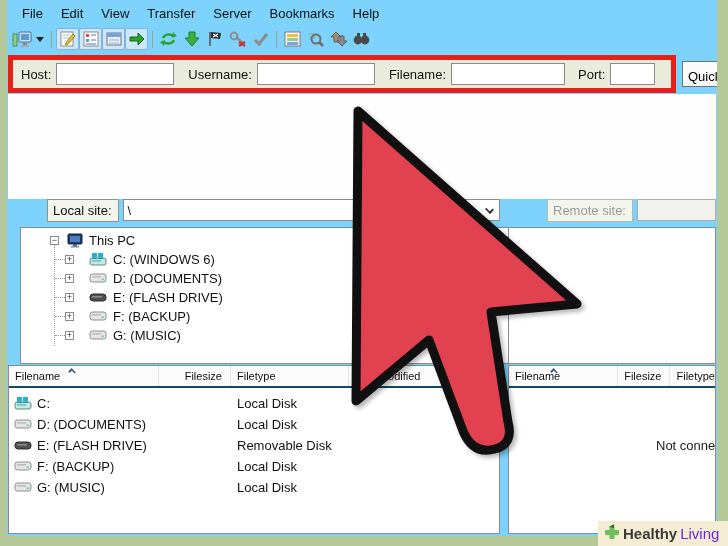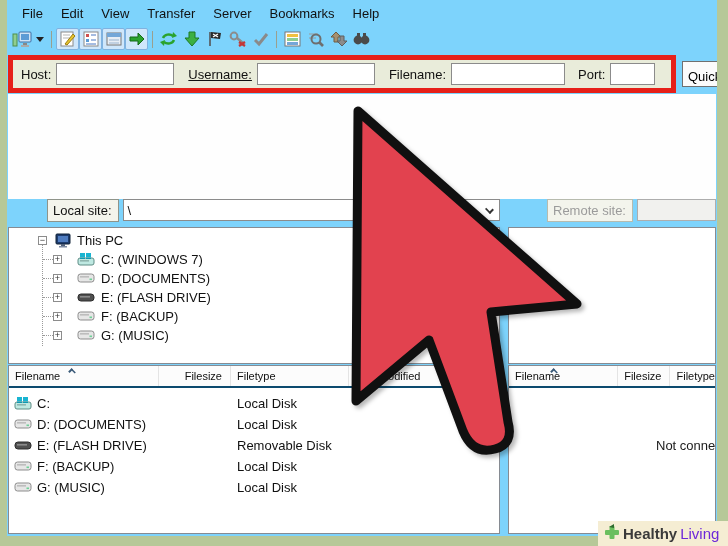--- a/index.html
+++ b/index.html
@@ -26,21 +26,21 @@
   .caret-down { width:0; height:0; border-left:4px solid transparent; border-right:4px solid transparent; border-top:5px solid #222; margin:0 3px; }
   
   .quickbox {
     position:absolute; left:1px; top:55px; width:668px; height:38px;
     border:5px solid #e62019; background:#e9ecda;
     display:flex; align-items:center; font-size:13px; z-index:5;
   }
   .qc-input { height:22px; border:1px solid #8b8b8b; background:#fff; font:13px "Liberation Sans",sans-serif; padding:0 3px; }
   .lbl-host { margin-left:8px; }
   .in-host { margin-left:5px; width:118px; }
-  .lbl-user { margin-left:14px;text-decoration:underline; }
+  .lbl-user { margin-left:14px; }
   .in-user { margin-left:5px; width:118px; }
   .lbl-pass { margin-left:14px; }
   .in-pass { margin-left:5px; width:114px; }
   .lbl-port { margin-left:13px; }
   .in-port { margin-left:5px; width:45px; }
   .quickbtn {
     position:absolute; left:675px; top:61px; width:46px; height:26px;
     border:1px solid #707070; background:#fbfbfb; font-size:13px;
     overflow:hidden; white-space:nowrap; text-align:left; padding:4px 0 0 5px;
   }
@@ -50,21 +50,21 @@
   .sitebar { position:absolute; top:200px; height:20px; display:flex; align-items:center; font-size:13px;padding-left:38px; }
   .sitebar.left { left:2px; width:491px; }
   .sitebar.right { left:502px; width:207px; }
   .sitelabel { border:1px solid #8f948a; background:#f3f4ec; padding:3px 6px 3px 5px; margin-right:4px; white-space:nowrap; }
   .sitelabel.disabled { color:#9b9b9b; border-color:#b7bbae; }
   .sitecombo { flex:1; height:22px; border:1px solid #8b8b8b; background:#fff; position:relative; padding:3px 18px 0 4px; overflow:hidden; }
   .sitecombo.disabled { background:#f1f1ee; border-color:#adadad; }
   .combo-chevron { position:absolute; right:6px; top:6px; width:7px; height:7px; border-right:2px solid #333; border-bottom:2px solid #333; transform:rotate(45deg) scale(1,.8); }
   
   .panel { position:absolute; background:#fff; border:1px solid #868b92; overflow:hidden; }
-  .tree-left  { left:1px;  top:227px; width:492px; height:137px; }
+  .tree-left  { left:13px;  top:227px; width:492px; height:137px; }
   .tree-right { left:501px; top:227px; width:208px; height:137px; }
   .tree { position:relative; padding-top:3px; font-size:13px; }
   .tree-vline { position:absolute; left:33px; top:14px; height:104px; border-left:1px dotted #9a9a9a; }
   .tree-row { position:relative; height:19px; display:flex; align-items:center; }
   .tree-row.child::before { content:""; position:absolute; left:34px; top:9px; width:10px; border-top:1px dotted #9a9a9a; }
   .expander { position:absolute; width:9px; height:9px; border:1px solid #8c8c8c; background:#fff; font-size:9px; line-height:7px; text-align:center; color:#333; }
   .expander.minus::before { content:"−"; }
   .expander.plus::before { content:"+"; }
   .tree-row.root .expander { left:29px; }
   .tree-row.child .expander { left:44px; }
@@ -277,21 +277,21 @@
         <span class="node-icon">
           <svg width="19" height="15">
               <rect x="1" y="6" width="16" height="7" rx="2" fill="#bfe9e2" stroke="#5f8d86"></rect>
               <rect x="3" y="8" width="9" height="1.6" fill="#8fb5ae"></rect>
               <rect x="3" y="1" width="5" height="4" fill="#19b4d1"></rect>
               <rect x="9" y="1" width="5" height="4" fill="#19b4d1"></rect>
               <rect x="3" y="5.5" width="5" height="1.5" fill="#0f98b2"></rect>
               <rect x="9" y="5.5" width="5" height="1.5" fill="#0f98b2"></rect>
             </svg>
         </span>
-        <span class="node-label">C: (WINDOWS 7)</span>
+        <span class="node-label">C: (WINDOWS 6)</span>
       </div>
       <div class="tree-row child">
         <span class="expander plus"></span>
         <span class="node-icon">
           <svg width="19" height="13">
               <rect x="1" y="2" width="16" height="8" rx="2.5" fill="#e6e6e6" stroke="#8d8d8d"></rect>
               <rect x="3" y="4" width="9" height="1.6" fill="#bdbdbd"></rect>
               <rect x="12.5" y="6.5" width="2.5" height="1.6" fill="#6fcf97"></rect>
             </svg>
         </span>

